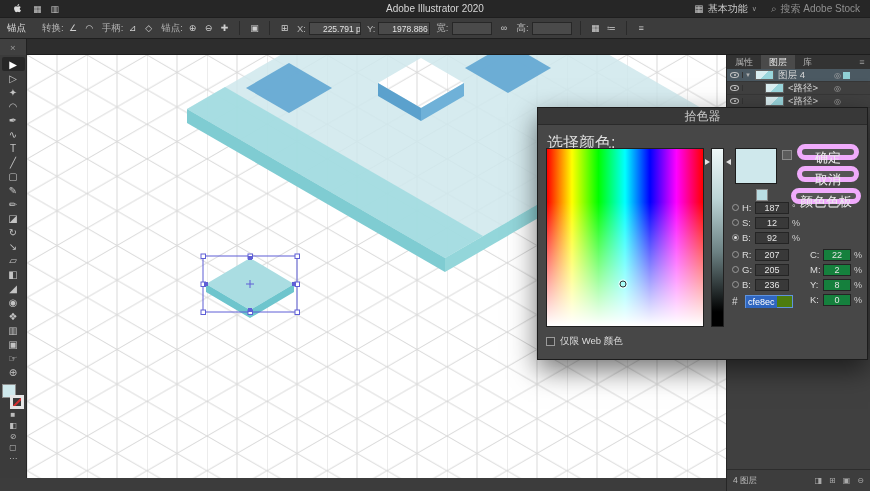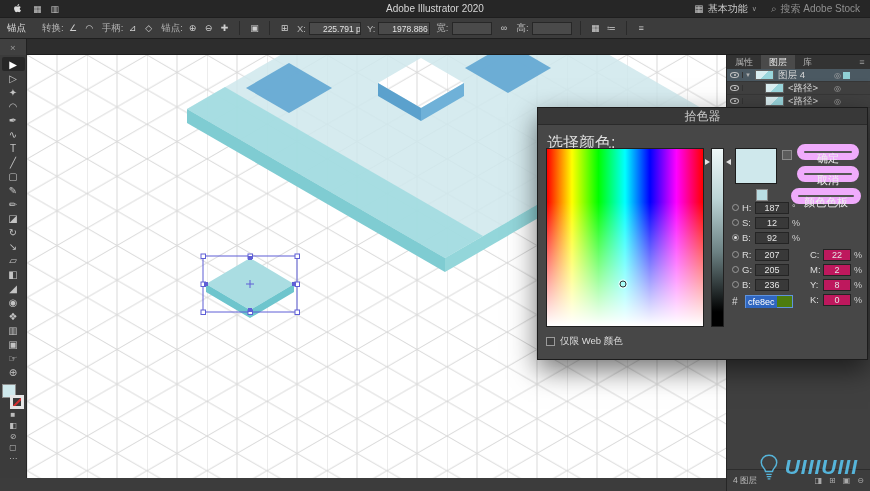--- a/index.html
+++ b/index.html
@@ -123,27 +123,27 @@
   .vgap{height:2px}
   .vrow{height:15px;display:flex;align-items:center;font-size:9.5px}
   .radio{width:7px;height:7px;border:1px solid #9a9a9a;border-radius:50%;margin-right:3px;position:relative;flex:none}
   .vrow.f-selected .radio::after{content:'';position:absolute;left:1px;top:1px;width:3px;height:3px;
         border-radius:50%;background:#e6e6e6}
   .vlabel{width:13px;flex:none}
   .vbox{width:34px;height:12px;background:#393939;border:1px solid #242424;color:#e4e4e4;
         font-size:9px;line-height:11px;text-align:center;flex:none}
   .vunit{margin-left:3px;font-size:9px;color:#cfcfcf}
   .ccol{position:absolute;left:272px;top:139px;width:56px}
-  .cbox{width:28px;height:12px;background:#be185d;border:1px solid #242424;color:#e4e4e4;
+  .cbox{width:28px;height:12px;background:#15803d;border:1px solid #242424;color:#e4e4e4;
         font-size:9px;line-height:11px;text-align:center;flex:none}
   .hexrow{height:15px;display:flex;align-items:center;margin-top:2px}
   .hexbox{width:48px;height:13px;background:#4d7c0f;border:1px solid #5e93dd;display:flex;align-items:center}
   .hexsel{background:#2f66c0;color:#ffffff;font-size:9px;line-height:12px;padding:0 2px}
-  .dbtn{position:absolute;left:259px;width:62px;height:16px;background:#555555;border:7px solid #f0abfc;
-        border-radius:8px;color:#ededed;font-size:11px;text-align:center;
+  .dbtn{position:absolute;left:259px;width:62px;height:16px;background:#555555;border:5px solid #f0abfc;
+        border-radius:8px;color:#ededed;font-size:13px;text-align:center;
         font-family:"Liberation Sans","DejaVu Sans",sans-serif;cursor:default}
   .dbtn.ok{top:36px}
   .dbtn.cancel{top:58px}
   .dbtn.swatches{top:80px;left:253px;width:70px}
   .webonly{position:absolute;left:8px;top:227px;display:flex;align-items:center;font-size:9.5px}
   .cb{width:9px;height:9px;border:1px solid #9a9a9a;background:#3f3f3f;margin-right:5px}
 
   
   .watermark{position:absolute;right:12px;bottom:10px;display:flex;align-items:center;gap:6px;
              color:#58bfe8;opacity:.92;z-index:60;font-style:italic;font-weight:bold;
@@ -572,21 +572,14 @@
     <button class="dbtn ok">确定</button>
     <button class="dbtn cancel">取消</button>
     <button class="dbtn swatches">颜色色板</button>
 
     <div class="webonly">
       <span class="cb"></span>
       <span>仅限 Web 颜色</span>
     </div>
   </div>
 
-  <div class="watermark">
-    <svg width="20" height="28" viewBox="0 0 22 30">
-      <path d="M11 2 C5.5 2 2.5 6 2.5 10 c0 3 1.5 4.8 3 6.5 1 1.2 1.5 2 1.7 3.5 h7.6 c.2-1.5 .7-2.3 1.7-3.5 1.5-1.7 3-3.5 3-6.5 0-4-3-8-8.5-8z" fill="none" stroke="#58bfe8" stroke-width="1.6"></path>
-      <path d="M8 23 h6 M8.5 25.5 h5 M9.5 28 h3" stroke="#58bfe8" stroke-width="1.4" fill="none"></path>
-    </svg>
-    <span>UIIIUIII</span>
-  </div>
 
 </div>
 
 </body></html>

